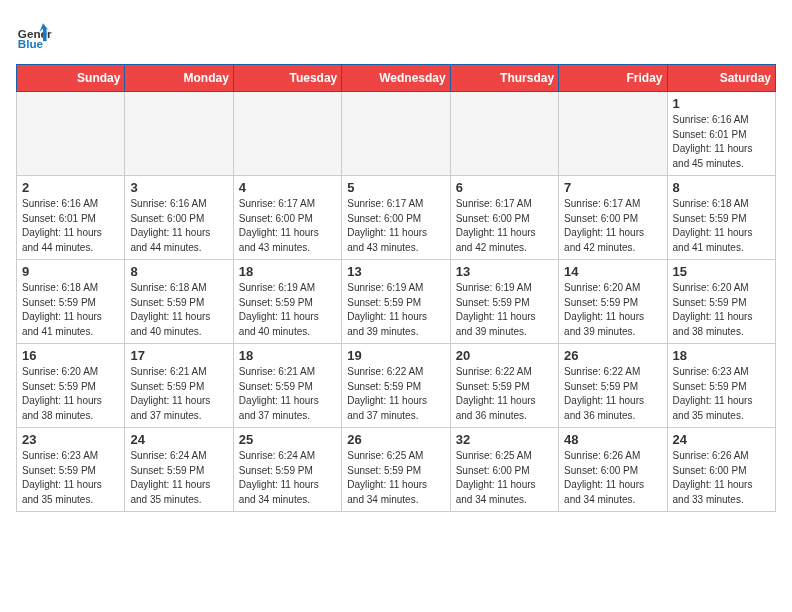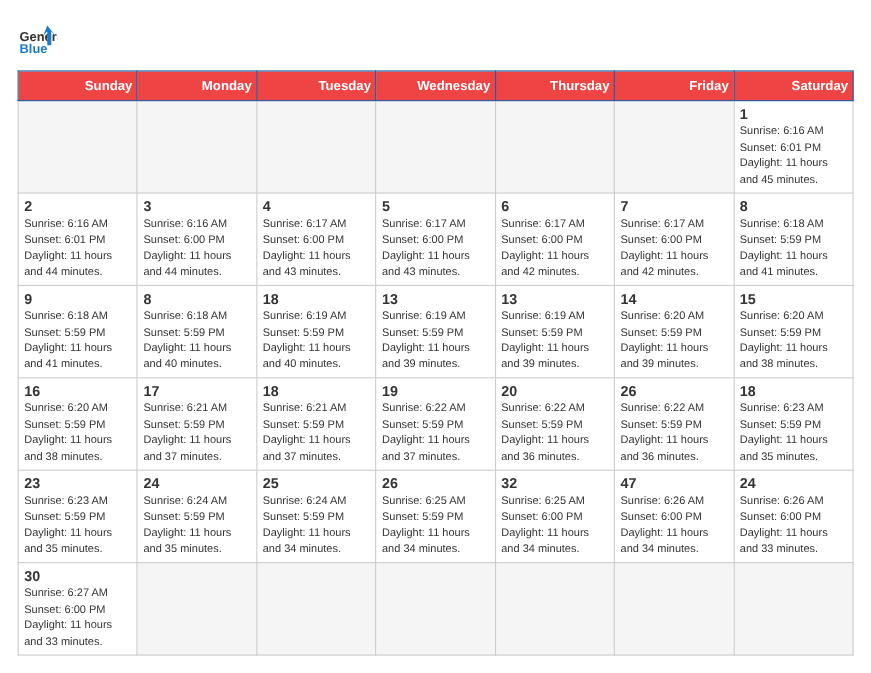--- a/index.html
+++ b/index.html
@@ -223,34 +223,22 @@
         </td>
         <td>
           <span class="day-number">26</span>
           <div class="day-info">Sunrise: 6:25 AM<br>Sunset: 5:59 PM<br>Daylight: 11 hours and 34 minutes.</div>
         </td>
         <td>
           <span class="day-number">32</span>
           <div class="day-info">Sunrise: 6:25 AM<br>Sunset: 6:00 PM<br>Daylight: 11 hours and 34 minutes.</div>
         </td>
         <td>
-          <span class="day-number">47</span>
+          <span class="day-number">48</span>
           <div class="day-info">Sunrise: 6:26 AM<br>Sunset: 6:00 PM<br>Daylight: 11 hours and 34 minutes.</div>
         </td>
         <td>
           <span class="day-number">24</span>
           <div class="day-info">Sunrise: 6:26 AM<br>Sunset: 6:00 PM<br>Daylight: 11 hours and 33 minutes.</div>
         </td>
-      </tr>
-      <tr>
-        <td>
-          <span class="day-number">30</span>
-          <div class="day-info">Sunrise: 6:27 AM<br>Sunset: 6:00 PM<br>Daylight: 11 hours and 33 minutes.</div>
-        </td>
-        <td class="empty"></td>
-        <td class="empty"></td>
-        <td class="empty"></td>
-        <td class="empty"></td>
-        <td class="empty"></td>
-        <td class="empty"></td>
       </tr>
     </tbody>
 </table>
 
 </body></html>

